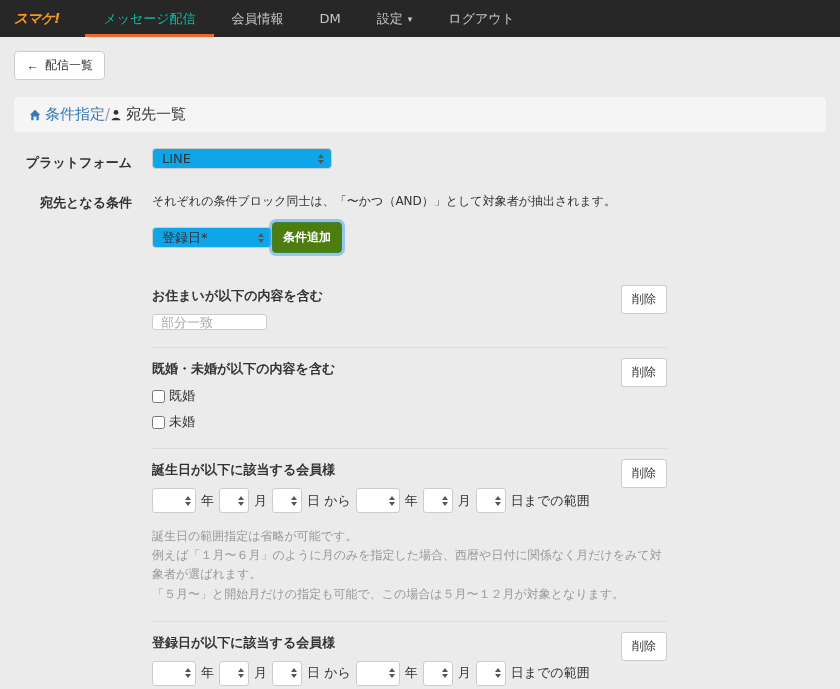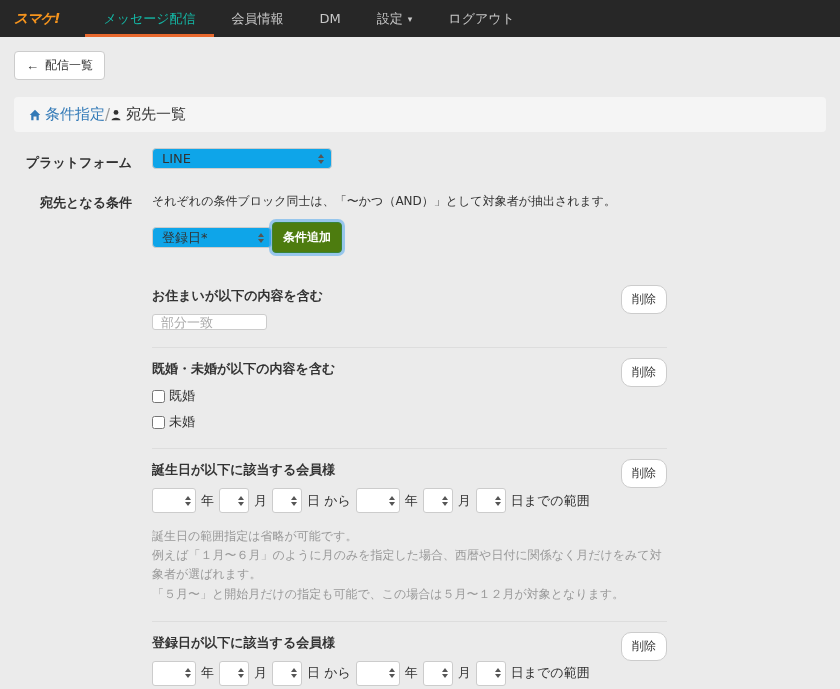--- a/index.html
+++ b/index.html
@@ -122,21 +122,21 @@
     padding:12px 0 17px;
     border-bottom:1px solid #ddd;
   }
   .block:last-of-type { border-bottom:1px solid #ddd; }
   .block-title { font-weight:bold; font-size:13px; color:#333; margin-bottom:9px; }
   .btn-delete {
     position:absolute;
     top:10px; right:0;
     background:#fff;
     border:1px solid #ccc;
-    border-radius:10px;
+    border-radius:3px;
     font-size:12px;
     color:#333;
     padding:5px 10px;
     cursor:pointer;
   }
   .text-input {
     width:115px;
     height:16px;
     border:1px solid #ccc;
     border-radius:3px;

